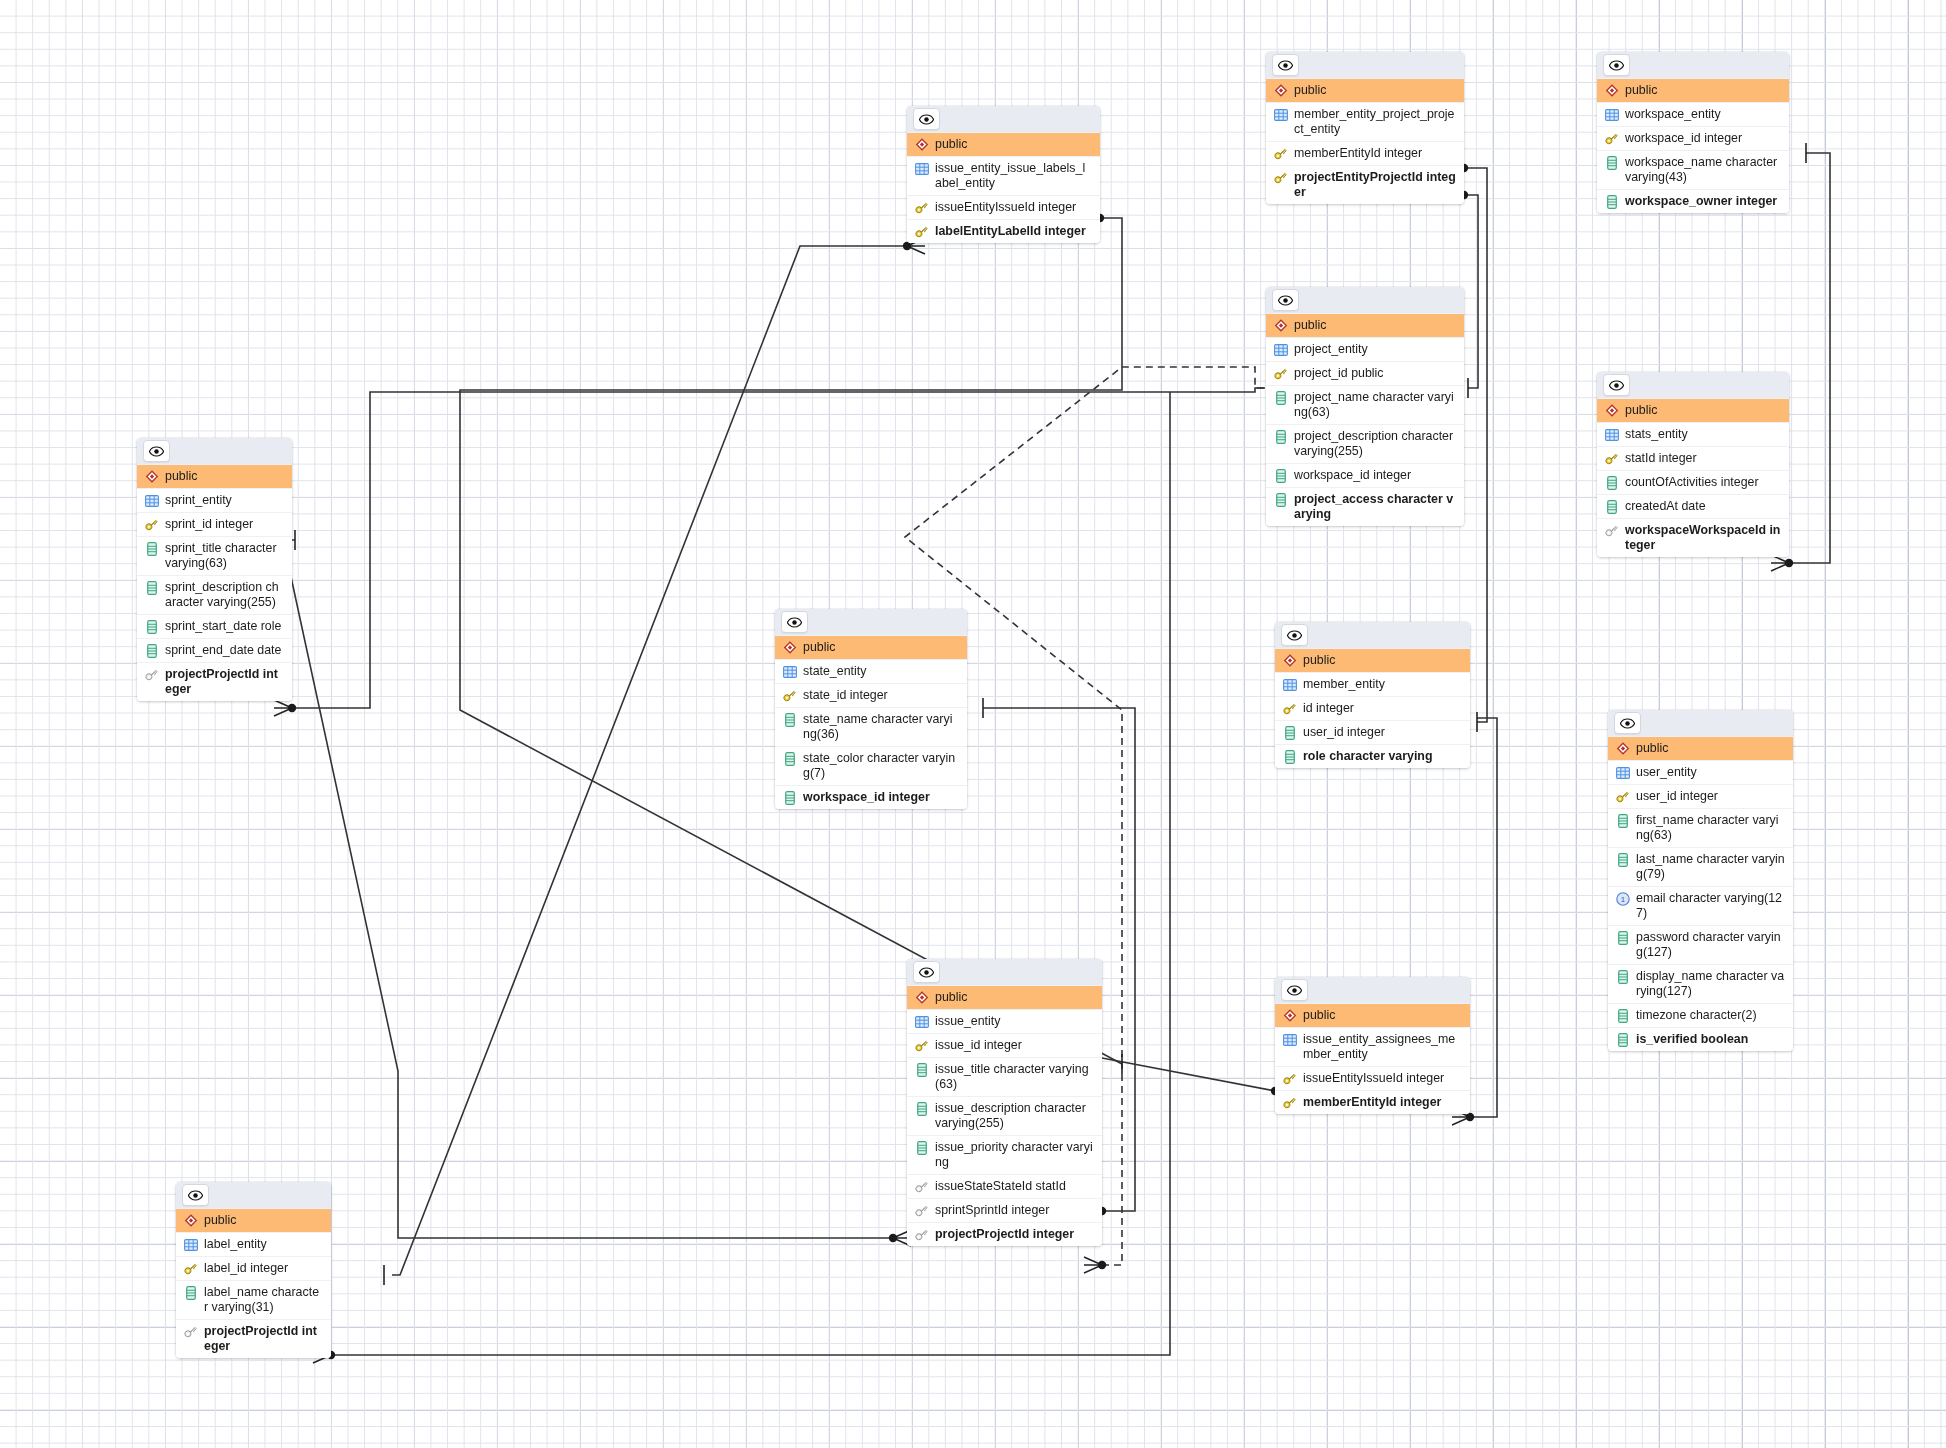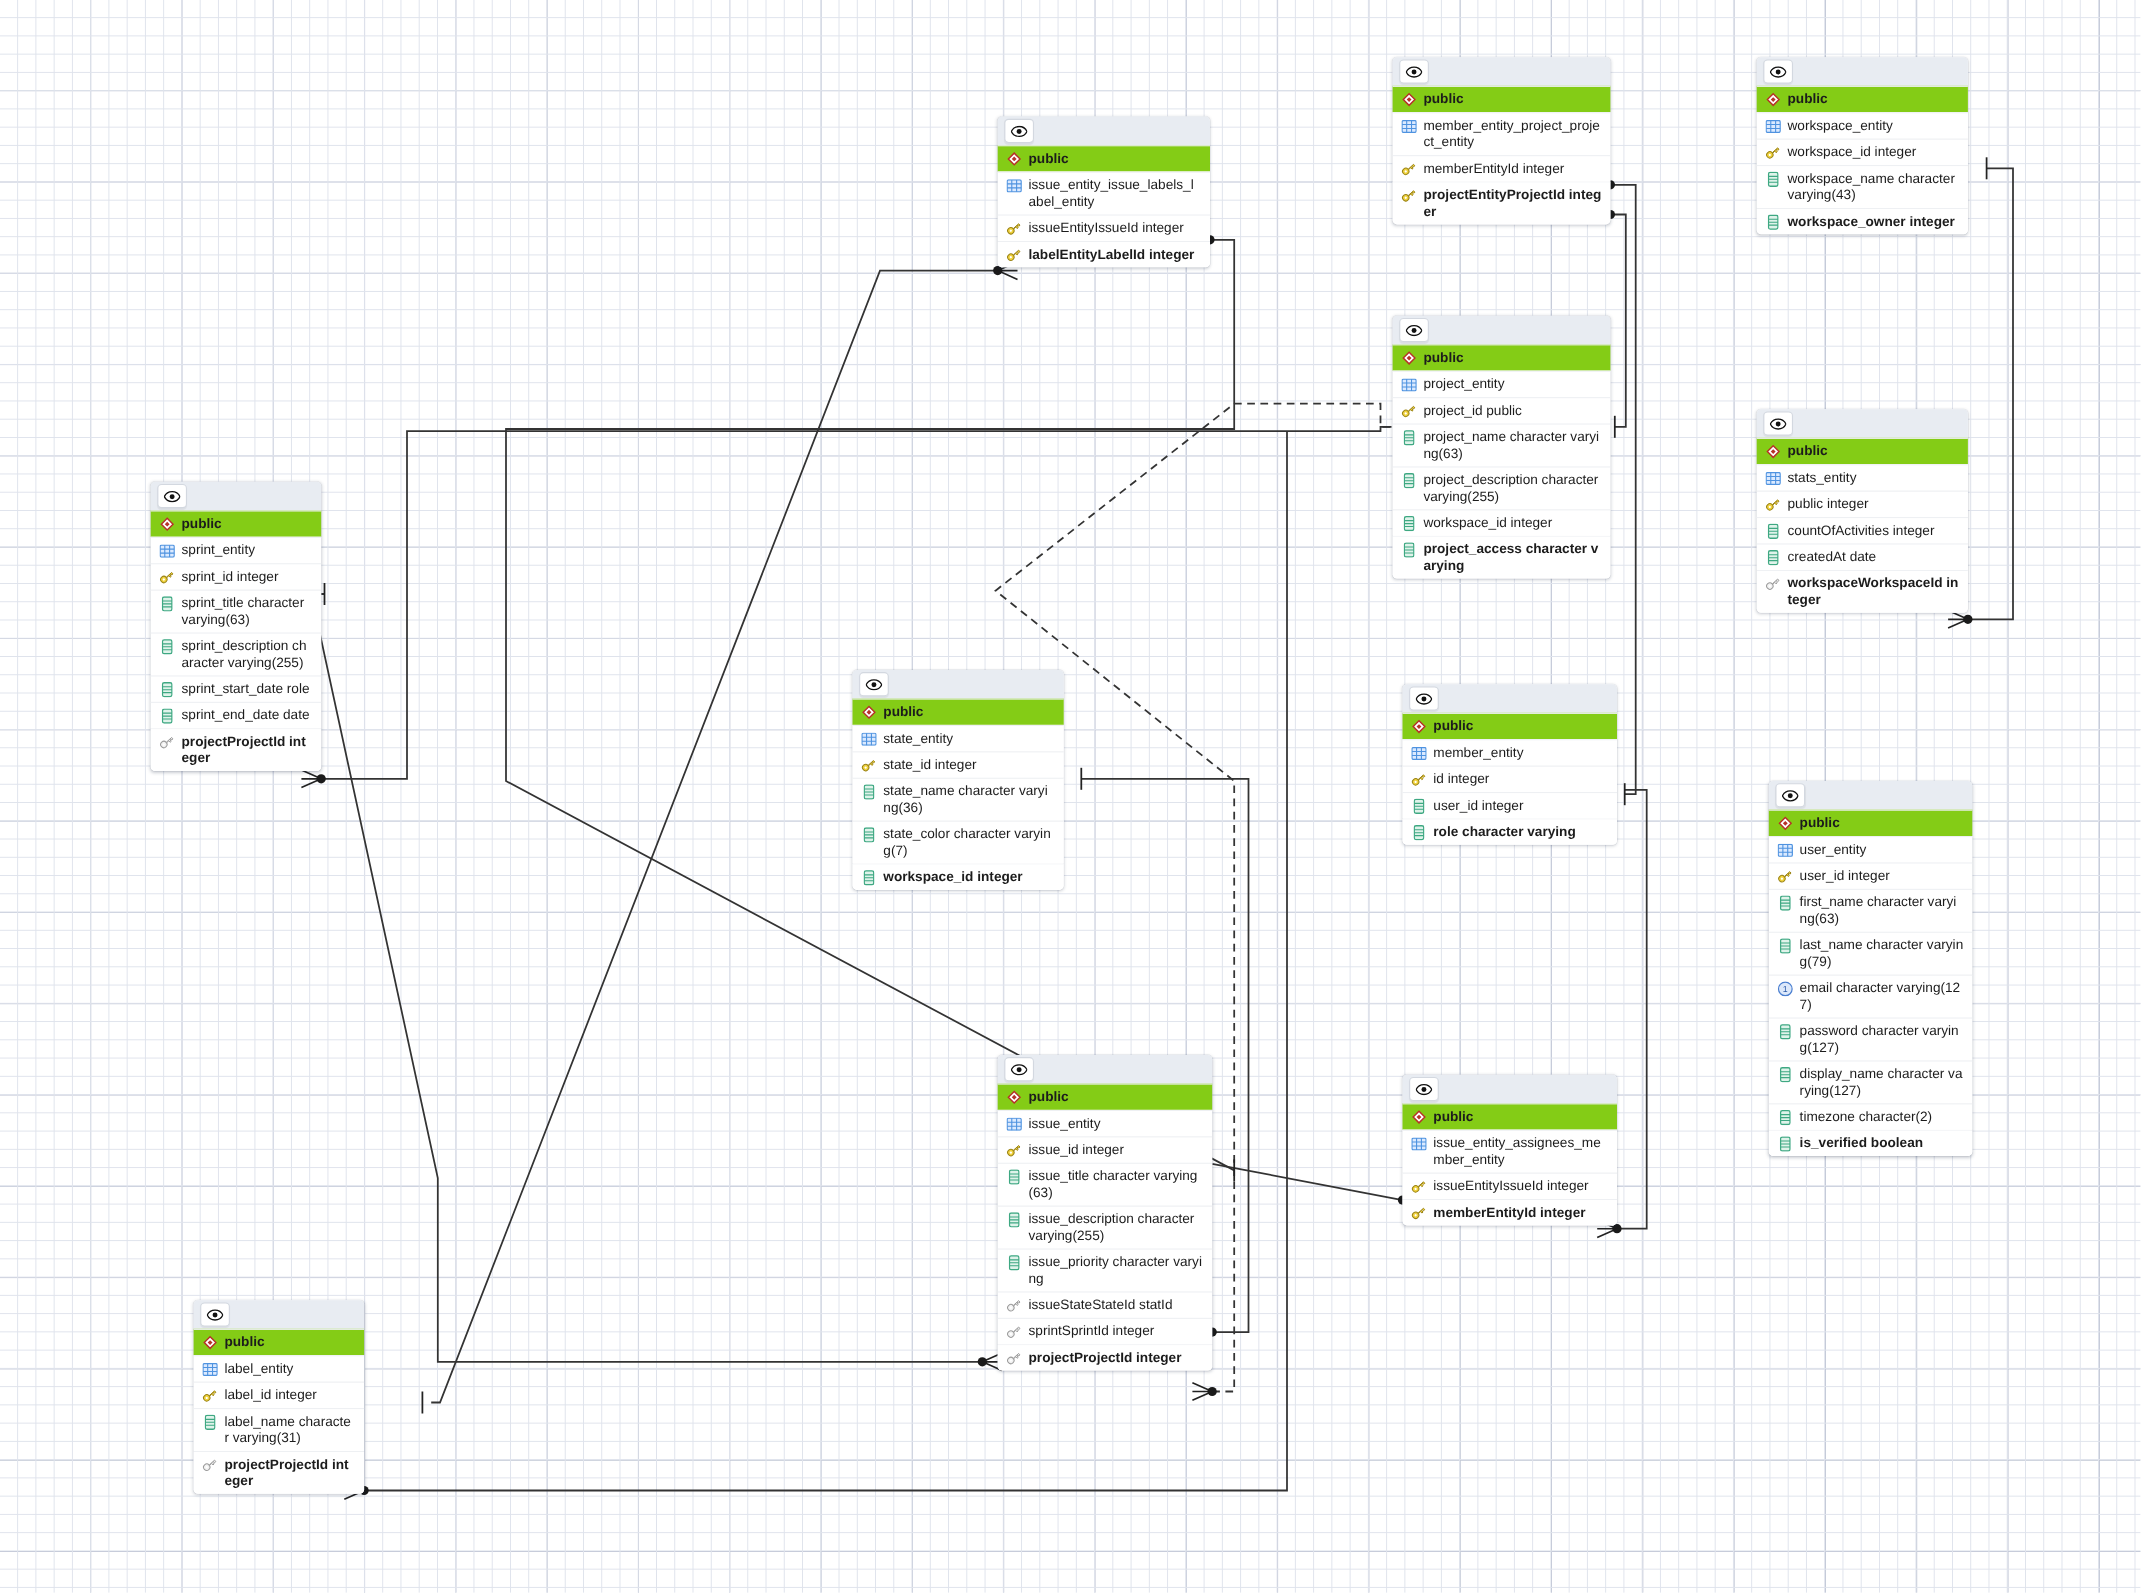--- a/index.html
+++ b/index.html
@@ -50,21 +50,21 @@
   .row {
     display: flex;
     align-items: flex-start;
     padding: 4px 8px 4px 7px;
     border-top: 1px solid #eef0f3;
     background: #fff;
     line-height: 15px;
     min-height: 15px;
   }
   .row:first-of-type { border-top: none; }
-  .row.schema { font-weight: bold; background:#84cc16;align-items:center; }
+  .row.schema { font-weight: normal; background:#fdba74;align-items:center; }
   .row.tname { font-weight: normal; }
   .row.last { border-radius: 0 0 4px 4px; font-weight: bold; }
   .ico { width: 15px; min-width:15px; height: 15px; margin-right: 6px; display:flex; align-items:center; justify-content:center; }
   .ico svg { display:block; }
   .txt { flex: 1; word-break: break-all; }
 
   
   .w-sprint { width: 155px; left: 137px; top: 438px; }
   .w-label  { width: 155px; left: 176px; top: 1182px; }
   .w-state  { width: 192px; left: 775px; top: 609px; }
@@ -873,21 +873,21 @@
     <div class="row">
         <span class="ico">
           <svg width="15" height="13" viewBox="0 0 16 14">
             <g transform="rotate(-42 8 7)">
               <circle cx="4.3" cy="7" r="3.1" fill="#f0d23d" stroke="#9a8315" stroke-width="1"></circle>
               <circle cx="4.3" cy="7" r="1.1" fill="#fff"></circle>
               <path d="M7.4 7h7.2v1.9h-1.6V7.6h-1.2v1.9h-1.5V7.6H7.4z" fill="#f0d23d" stroke="#9a8315" stroke-width=".9" stroke-linejoin="round"></path>
             </g>
           </svg>
         </span>
-        <span class="txt">public integer</span>
+        <span class="txt">statId integer</span>
       </div>
     <div class="row">
         <span class="ico">
           <svg width="10" height="14" viewBox="0 0 10 14">
             <rect x=".7" y=".7" width="8.6" height="12.6" rx="1.6" fill="#dff3ea" stroke="#3ea882" stroke-width="1.2"></rect>
             <path d="M.7 4.3h8.6M.7 7h8.6M.7 9.7h8.6" stroke="#3ea882" stroke-width="1"></path>
           </svg>
         </span>
         <span class="txt">countOfActivities integer</span>
       </div>

